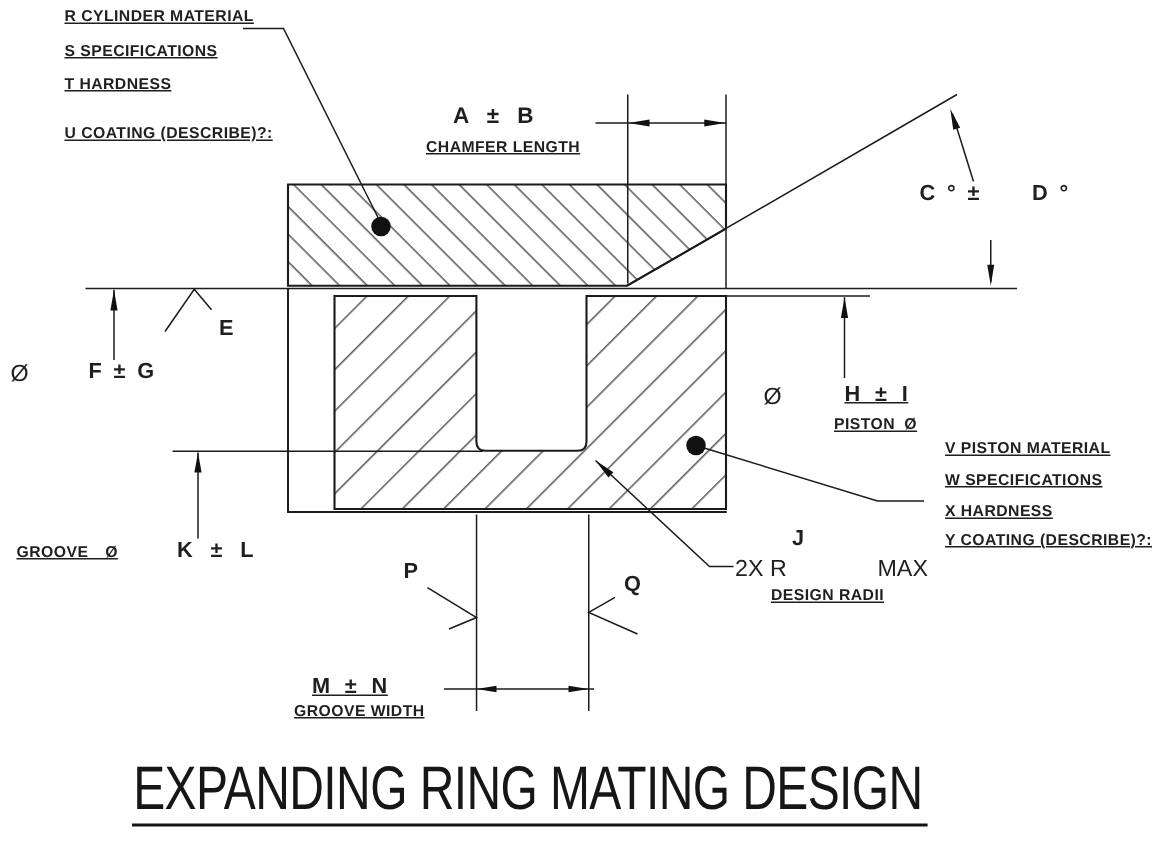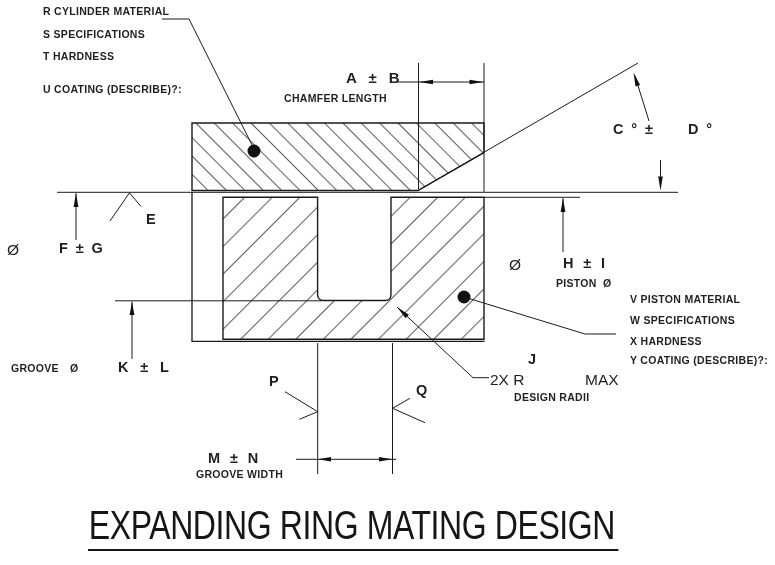--- a/index.html
+++ b/index.html
@@ -2,27 +2,27 @@
 <html><head>
 <meta charset="utf-8">
 <style>
   html,body{margin:0;padding:0;background:#ffffff;}
   #stage{
     position:relative;width:775px;height:565px;background:#ffffff;overflow:hidden;
     font-family:"Liberation Sans",sans-serif;
   }
   #stage svg{position:absolute;left:0;top:0;}
   .lbl{position:absolute;color:#1f1f1f;white-space:nowrap;}
-  .b10{font:700 10.5px/1.1 "Liberation Sans",sans-serif;letter-spacing:.3px;}
+  .b10{font:700 10.5px/1.1 "Liberation Sans",sans-serif;letter-spacing:.3px;text-decoration:underline;}
   .b14{font:700 14.5px/1 "Liberation Sans",sans-serif;letter-spacing:.4px;}
-  .b15{font:700 15px/1 "Liberation Sans",sans-serif;letter-spacing:1px;word-spacing:6px;margin-left:44px;}
+  .b15{font:700 15px/1 "Liberation Sans",sans-serif;letter-spacing:1px;word-spacing:6px;}
   .r14{font:400 14.5px/1.05 "Liberation Sans",sans-serif;}
   .r15{font:400 15.5px/1 "Liberation Sans",sans-serif;}
   .sp3{word-spacing:3px;}
-  .sp5{word-spacing:5px;}
+  .sp5{word-spacing:5px;text-decoration:underline;}
   .sp7{word-spacing:7px;text-align:right;}
   .sp8{word-spacing:8px;}
   #title{
     position:absolute;left:88px;top:504px;
     font:400 41px/1.05 "Liberation Sans",sans-serif;
     color:#161616;letter-spacing:-.5px;
     transform:scaleX(.78);transform-origin:left top;
     border-bottom:2.5px solid #161616;padding:0 4px 2px 1px;
   }
 </style>

